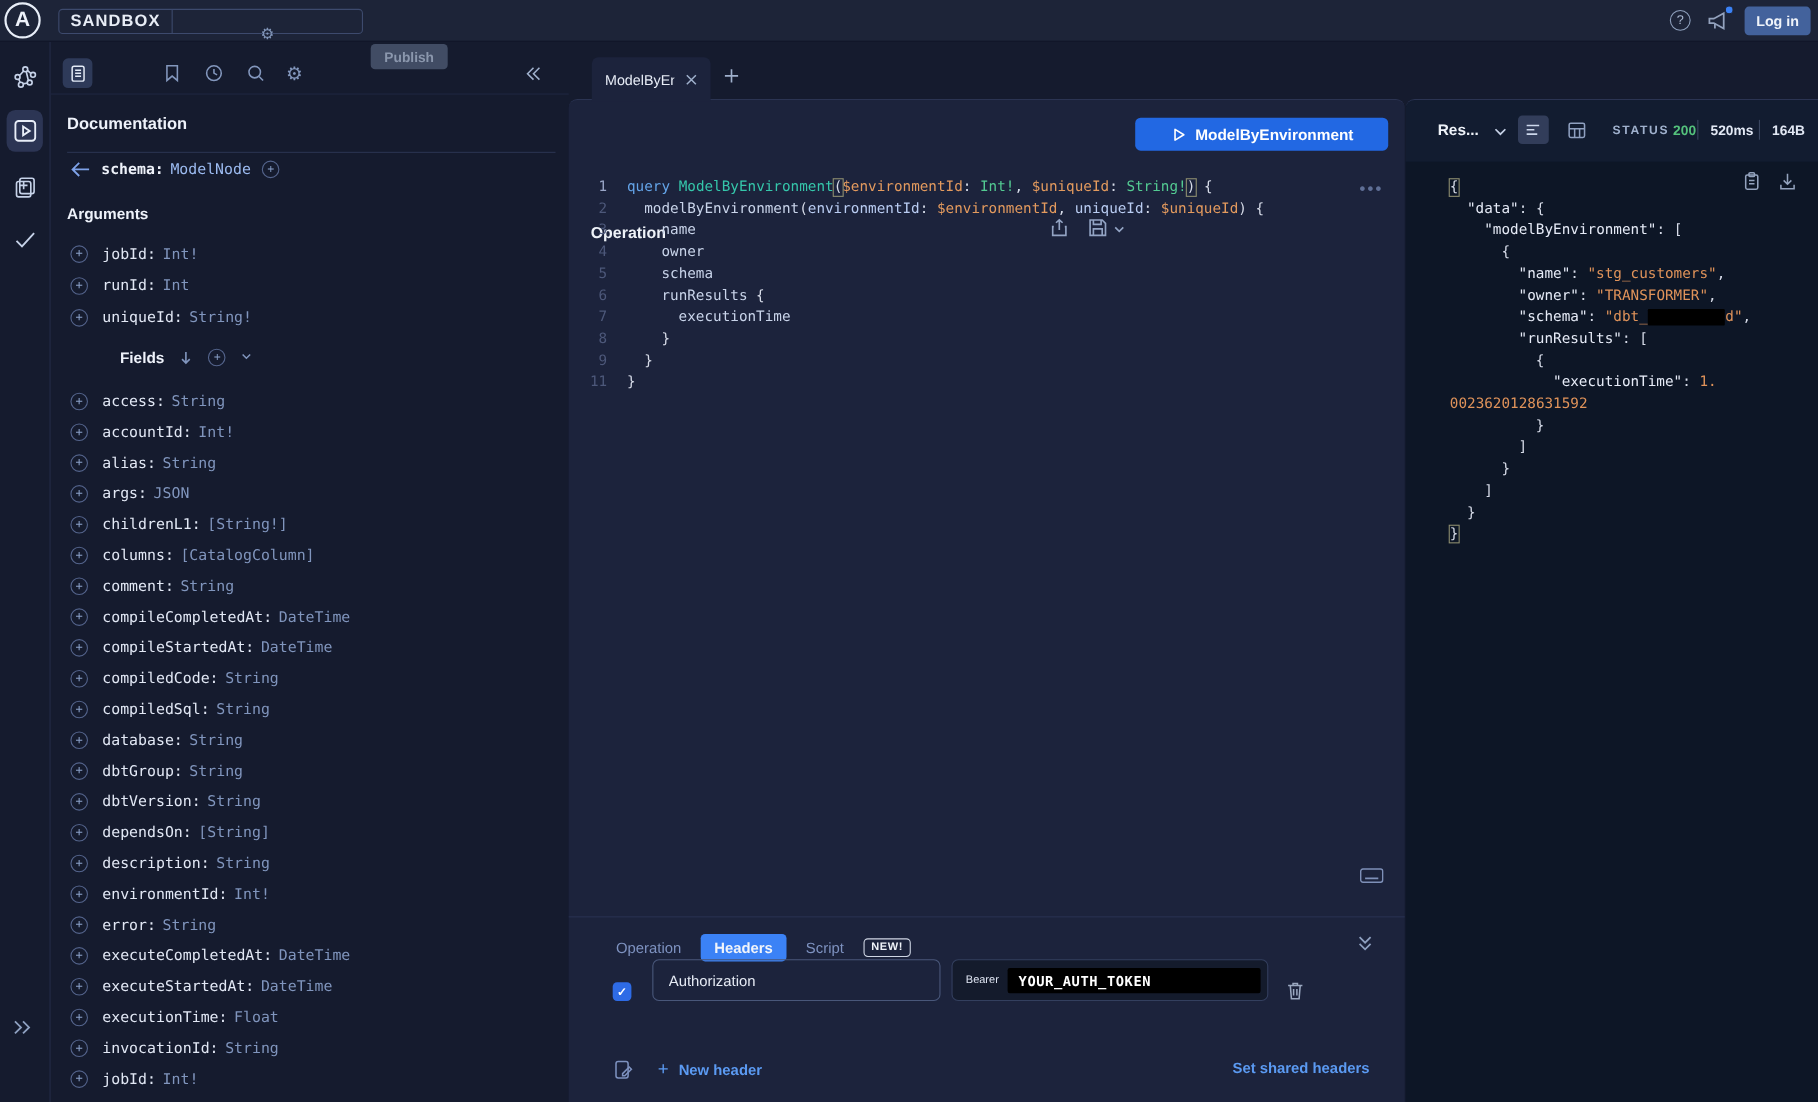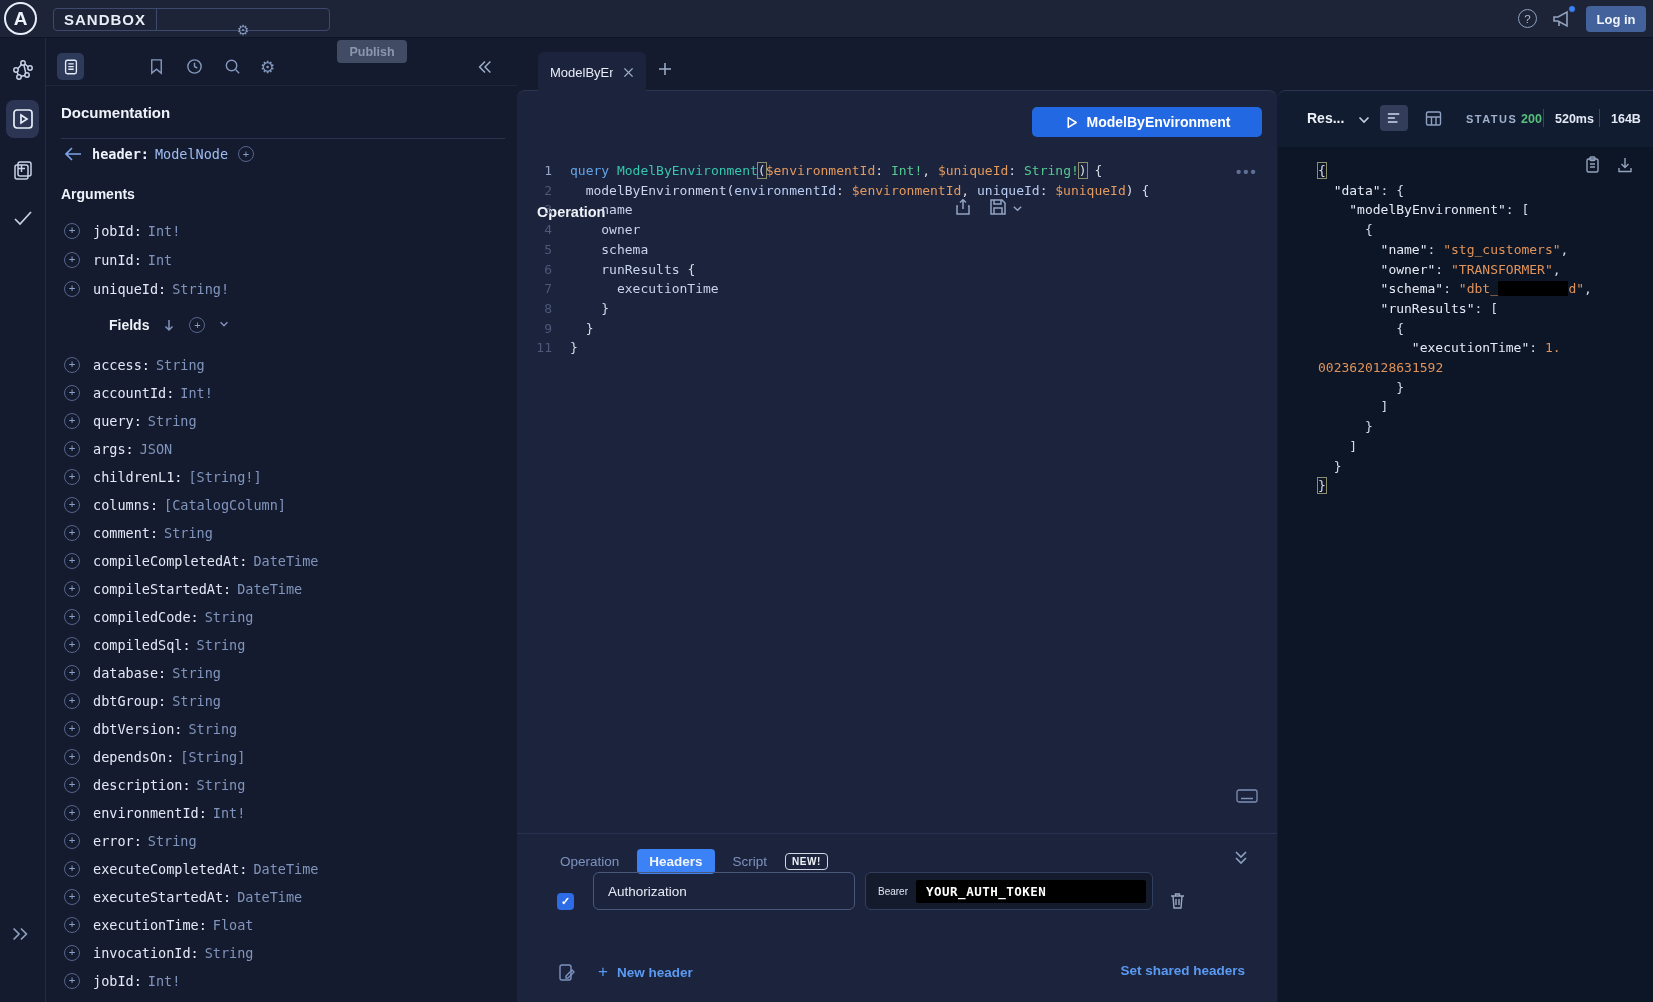--- a/index.html
+++ b/index.html
@@ -251,21 +251,21 @@
   <div id="doc-title" class="abs">Documentation</div>
   <div id="doc-div" class="abs"></div>
 
   <div id="model-row" class="abs">
     <span class="back-arrow">
       <svg viewBox="0 0 18 14" width="18" height="14" fill="none" stroke="currentColor" stroke-width="1.7">
         <path d="M8 1L2 7l6 6M2 7h15"></path>
       </svg>
     </span>
     <span class="mono" style="display:flex; gap:6px;">
-      <span id="model-label">header:</span>
+      <span id="model-label">schema:</span>
       <span id="model-type">ModelNode</span>
     </span>
     <span class="pluscirc"></span>
   </div>
 
   <div id="args-head" class="abs doc-head">Arguments</div>
   <div id="args-rows" class="abs doc-rows mono">
       <div class="drow">
         <span class="pluscirc"></span>
         <span class="fn">jobId:</span>
@@ -303,21 +303,21 @@
         <span class="fn">access:</span>
         <span class="ft" style="margin-left: -7px;">String</span>
       </div>
       <div class="drow">
         <span class="pluscirc"></span>
         <span class="fn">accountId:</span>
         <span class="ft" style="margin-left: -7px;">Int!</span>
       </div>
       <div class="drow">
         <span class="pluscirc"></span>
-        <span class="fn">query:</span>
+        <span class="fn">alias:</span>
         <span class="ft" style="margin-left: -7px;">String</span>
       </div>
       <div class="drow">
         <span class="pluscirc"></span>
         <span class="fn">args:</span>
         <span class="ft" style="margin-left: -7px;">JSON</span>
       </div>
       <div class="drow">
         <span class="pluscirc"></span>
         <span class="fn">childrenL1:</span>

